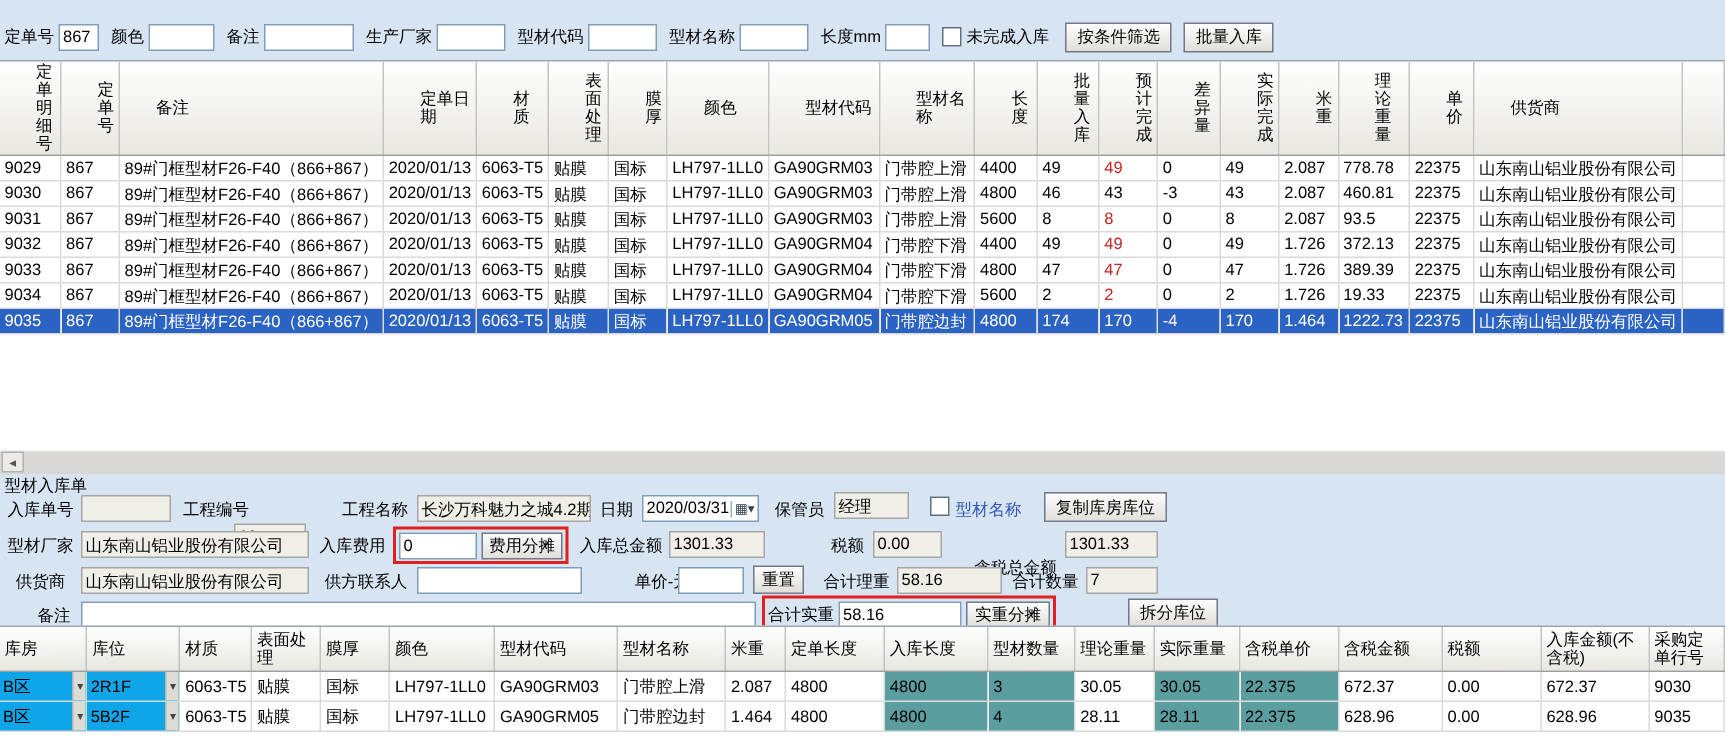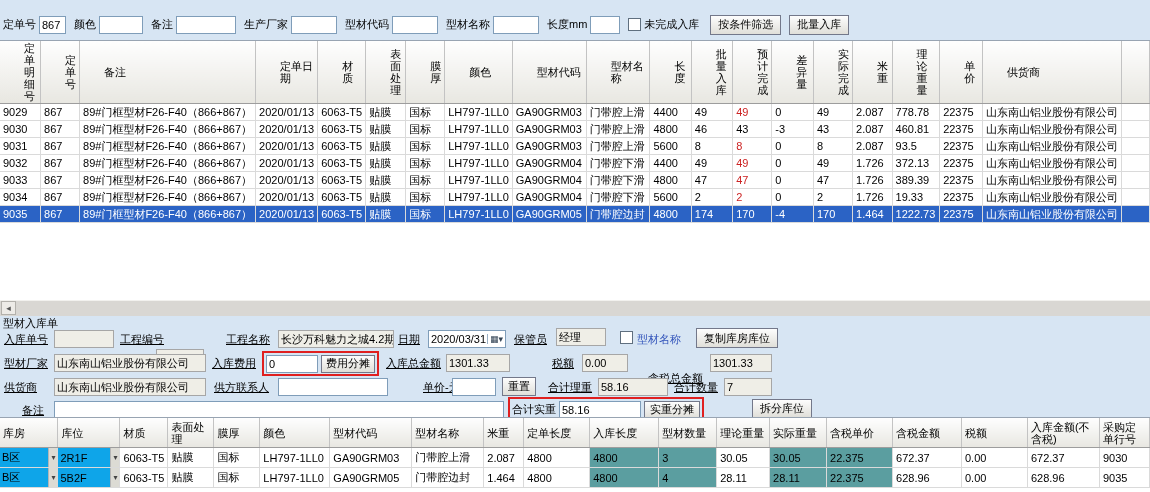--- a/index.html
+++ b/index.html
@@ -29,21 +29,21 @@
   .combo-cell{background:#0ea5e9;padding:0 0 0 2px;}
   .combo-inner{display:flex;align-items:center;justify-content:space-between;height:100%;}
   .combo-arrow{font-size:8px;color:#444;background:#dcdbd4;border-left:1px solid #b5b5b5;height:100%;display:flex;align-items:center;padding:0 2px;}
 
   .hscroll{position:absolute;left:0;top:300px;width:1150px;height:15px;background:#d9d7d3;border-top:1px solid #f2f1ee;}
   .hscroll-btn{position:absolute;left:1px;top:0;width:15px;height:14px;background:#edebe7;border:1px solid #b3b1ac;display:flex;align-items:center;justify-content:center;font-size:9px;color:#555;box-sizing:border-box;}
 
   .bottom{position:absolute;left:0;top:316px;width:1150px;height:176px;background:var(--panel_bg,#d7e5f3);}
   .sec-title{position:absolute;left:3px;top:0;}
   .abs{position:absolute;box-sizing:border-box;}
-  .lbl-r{text-align:left;text-decoration:underline;}
+  .lbl-r{text-align:center;}
   .redbox{border:2px solid var(--red_box,#e02020);display:flex;align-items:center;gap:3px;padding:1px 2px;background:transparent;}
   .cal-btn{margin-left:auto;font-size:9px;color:#345;border-left:1px solid #9ab0c5;padding-left:2px;display:flex;align-items:center;}
   .grid-bottom{position:absolute;left:0;top:101px;width:1150px;height:75px;background:#fff;border-top:1px solid #98a4b2;overflow:hidden;}
   .grid-bottom th{height:27px;}
   .grid-bottom td{height:19px;}
 </style>
 </head>
 <body>
 
 <div id="app">

